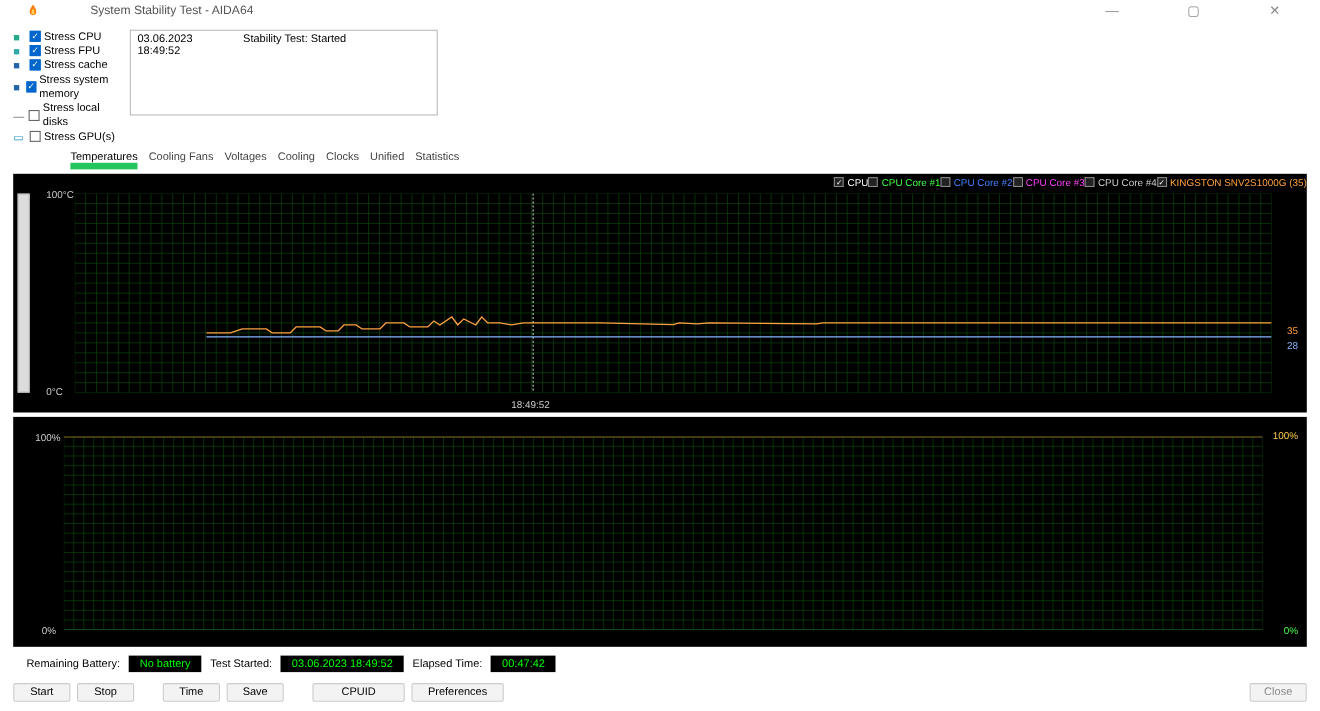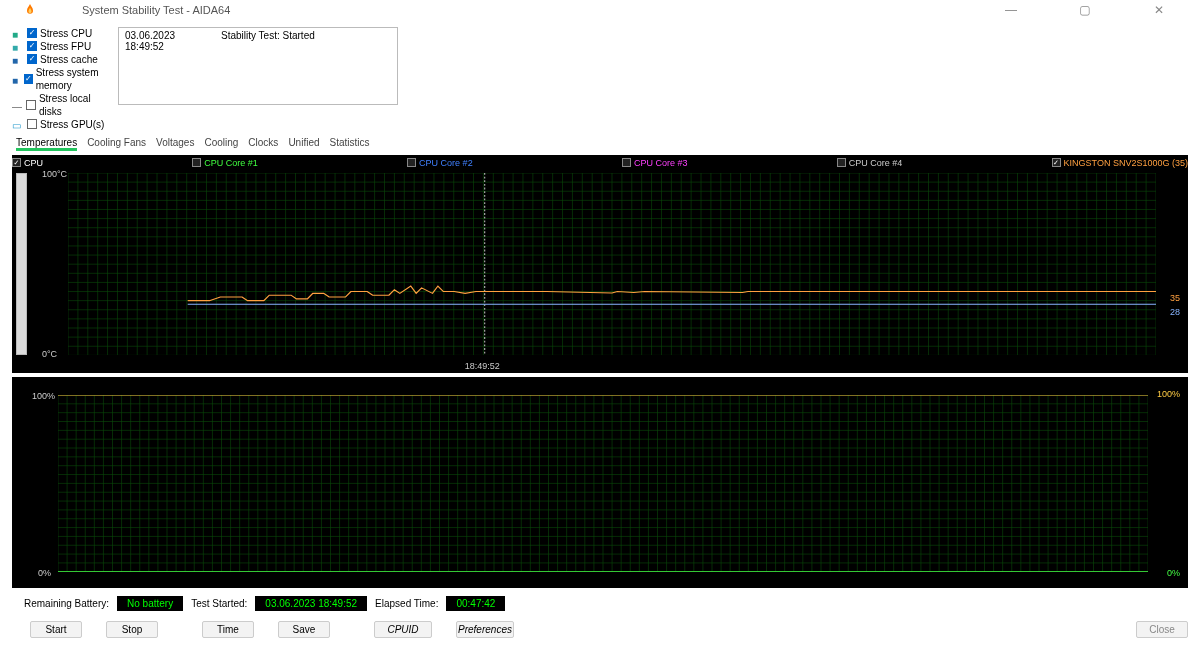--- a/index.html
+++ b/index.html
@@ -70,34 +70,34 @@
 
   
   .tabs {
     display: flex;
     gap: 10px;
     padding: 6px 16px 2px 16px;
     font-size: 10px;
     color: #444;
   }
   .tabs span { cursor: default; }
-  .tabs .active { color: #000; border-bottom: 3px solid #22c55e; }
+  .tabs .active { color: #000; border-bottom: 6px solid #22c55e; margin-left: 48px; }
 
   
   .graph-panel {
     background: #000;
     margin: 2px 12px;
     position: relative;
   }
   .graph1 { height: 230px; }
   .graph2 { height: 222px; }
 
   .legend-top {
     position:absolute; top:3px; left:0; right:0;
-    display:flex; justify-content:space-between; gap:12px;
+    display:flex; justify-content:flex-end; 
     font-size:9px; color:#ccc;
     z-index:5;
   }
   .legend-item { display:flex; align-items:center; gap:3px; }
   .lcb { width:9px; height:9px; border:1px solid #888; display:inline-flex; align-items:center; justify-content:center; font-size:7px; background:#222; color:#fff;}
   .lcb.on::after{content:"✓";}
 
   .axis-label-left {
     position:absolute; left:30px; font-size:9px; color:#ccc;
   }
@@ -116,23 +116,22 @@
   }
 
   .button-row {
     display:flex; align-items:center; gap:6px;
     padding: 4px 12px 8px 12px;
   }
   .button-row button {
     font-size:10px; padding:2px 0; width:52px;
     background:#f3f3f3; border:1px solid #ccc; border-radius:2px;
     cursor:pointer;
-    margin-left:18px;
-  }
-  .button-row button.wide { width:58px;font-style:italic; }
+  }
+  .button-row button.wide { width:84px; }
   .button-row .spacer { flex:1; }
   .button-row button.close { color:#888; }
 
   .throttle-legend {
     position:absolute; top:3px; left:0; right:0; text-align:center; font-size:9px; z-index:5;
   }
   .throttle-legend .u { color:#ffcc44; }
   .throttle-legend .sep { color:#888; margin:0 4px;}
   .throttle-legend .t { color:#44ff44; }
 

